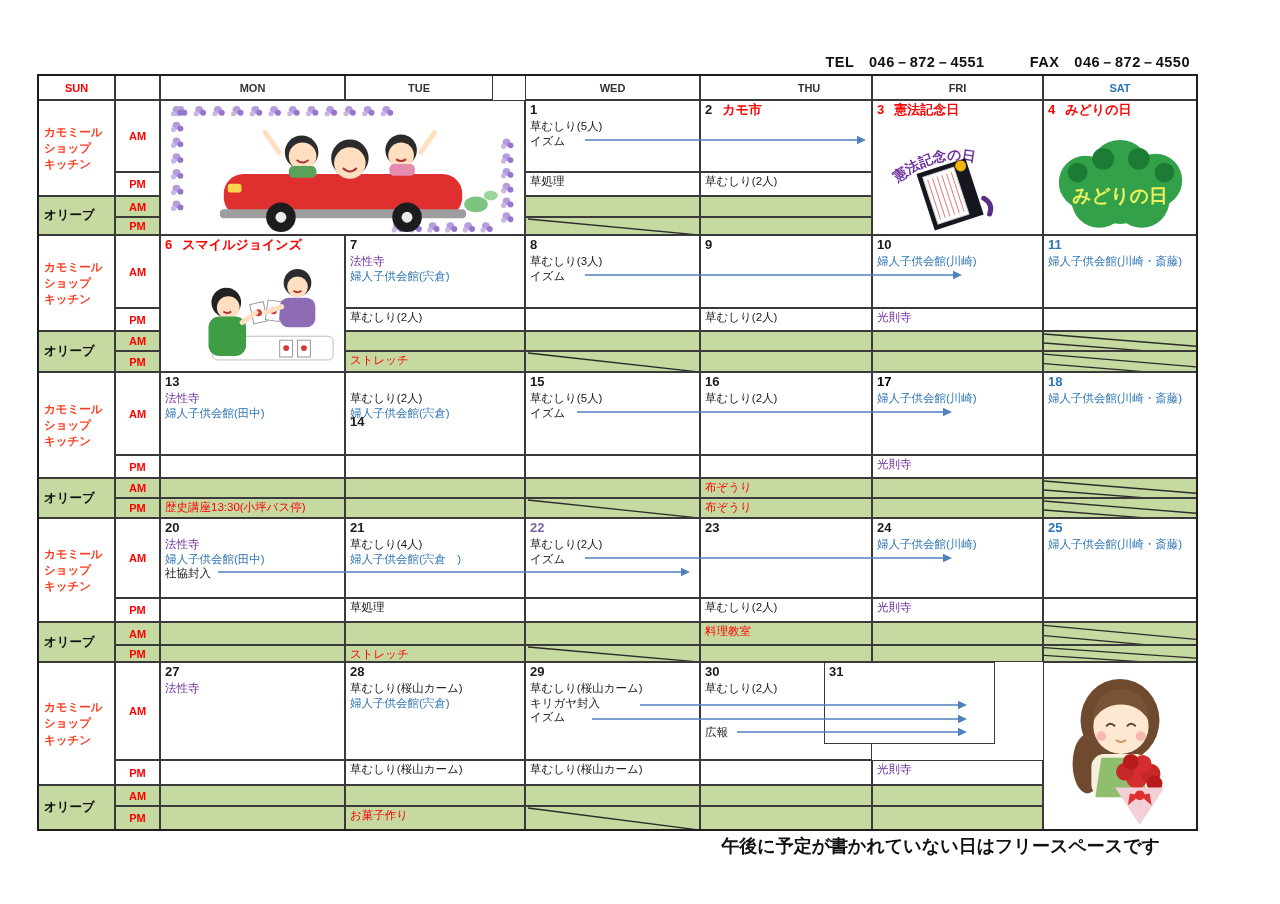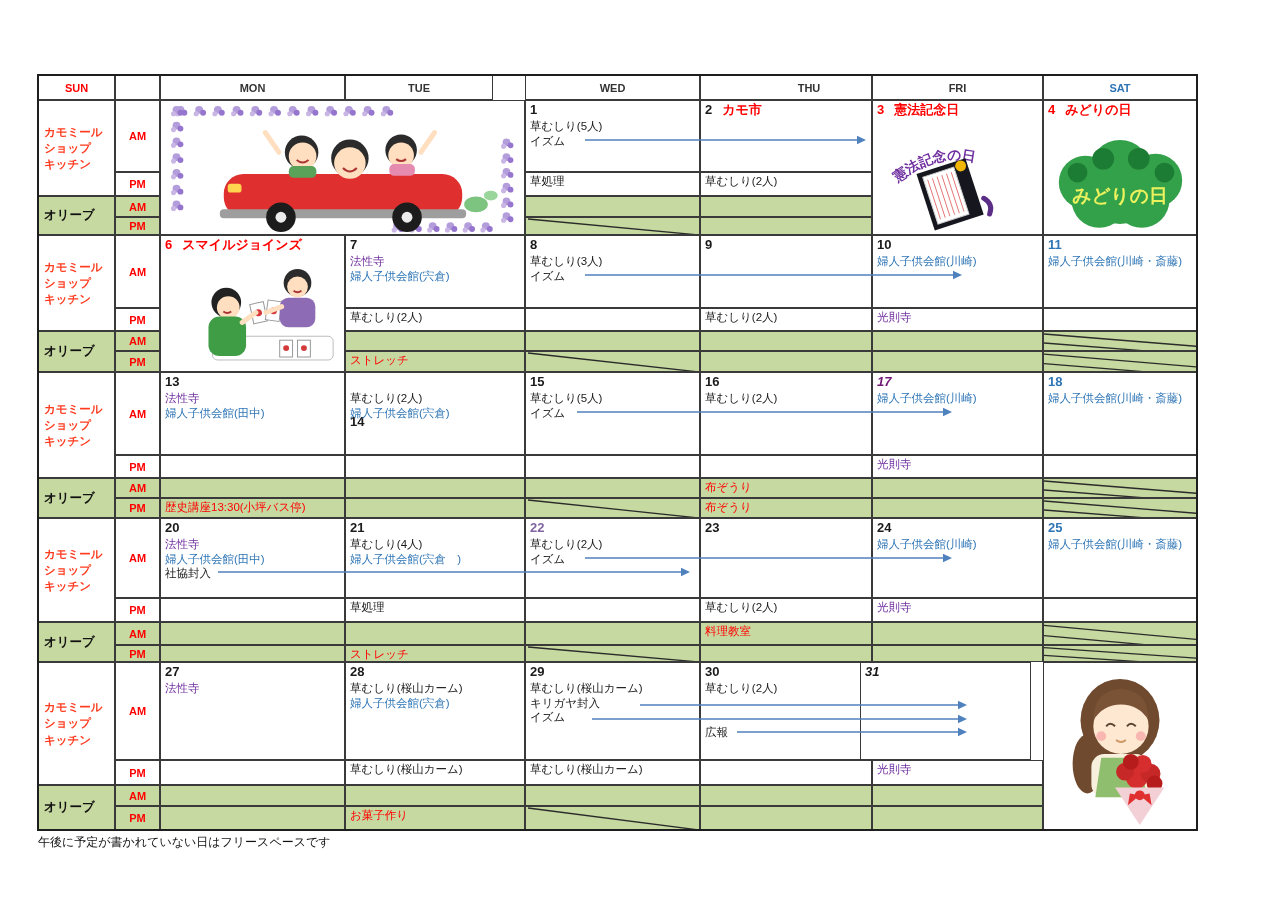--- a/index.html
+++ b/index.html
@@ -4,21 +4,21 @@
 <style>
   html,body{margin:0;padding:0;background:#ffffff;}
   body{width:1280px;height:904px;font-family:"Liberation Sans","DejaVu Sans",sans-serif;}
   .page{position:relative;width:1280px;height:904px;background:#fff;overflow:hidden;}
   .title{position:absolute;left:44px;top:19px;font-size:17.5px;font-weight:bold;color:#111;letter-spacing:.5px;white-space:nowrap;}
   .title .seg{margin-right:2px;}
   .title .m{margin-right:14px;}
   .t-orange{color:#e8492f;}
   .t-blue{color:#4f81bd;}
   .contact{position:absolute;left:38px;top:53px;width:1152px;text-align:right;font-size:14.5px;font-weight:bold;color:#111;letter-spacing:.5px;}
-  .footnote{position:absolute;left:38px;top:834px;width:1122px;text-align:left;font-size:12px;font-weight:normal;color:#111;}
+  .footnote{position:absolute;left:38px;top:834px;width:1122px;text-align:right;font-size:18px;font-weight:bold;color:#111;}
   .cell{position:absolute;box-sizing:border-box;border:1px solid #3a3a3a;background:#fff;overflow:hidden;}
   .hd{display:flex;align-items:center;justify-content:center;font-size:11px;font-weight:bold;color:#333;}
   .olive{background:#c6d9a0;}
   .lbl-k{display:flex;flex-direction:column;justify-content:center;padding-left:5px;color:#ff3b1f;font-weight:bold;font-size:11.5px;line-height:1.4;}
   .lbl-o{display:flex;align-items:center;padding-left:5px;font-weight:bold;font-size:12.5px;color:#111;}
   .ampm{display:flex;align-items:center;justify-content:center;color:#f00;font-weight:bold;font-size:11px;}
   .dc{padding:1px 4px;font-size:11.5px;line-height:1.28;color:#1a1a1a;}
   .dhead{display:flex;align-items:baseline;height:17px;}
   .dn{font-weight:bold;font-size:13px;}
   .dl{font-weight:bold;font-size:13px;color:#f00;margin-left:10px;white-space:nowrap;}
@@ -27,20 +27,21 @@
   .merged .body{flex:1;min-height:0;position:relative;}
   .merged .body svg{position:absolute;left:0;top:0;}
   .outer{position:absolute;left:37px;top:74px;width:1161px;height:757px;border:2px solid #1e1e1e;box-sizing:border-box;pointer-events:none;}
   #arrow-layer{position:absolute;left:0;top:0;pointer-events:none;}
   .hatch-svg{position:absolute;left:0;top:0;}
 </style>
 </head>
 <body>
 
 <div class="page">
+  <div class="contact">TEL　046－872－4551　　　FAX　046－872－4550</div>
   <div id="calendar-layer">
       <div class="cell hd" style="left: 38px; top: 75px; width: 77px; height: 25px; color: rgb(255, 0, 0);">SUN</div>
       <div class="cell hd" style="left: 115px; top: 75px; width: 45px; height: 25px; color: rgb(51, 51, 51);"></div>
       <div class="cell hd" style="left: 160px; top: 75px; width: 185px; height: 25px; color: rgb(51, 51, 51);">MON</div>
       <div class="cell hd" style="left: 345px; top: 75px; width: 148px; height: 25px; color: rgb(51, 51, 51);">TUE</div>
       <div class="cell hd" style="left: 525px; top: 75px; width: 175px; height: 25px; color: rgb(51, 51, 51);">WED</div>
       <div class="cell hd" style="left: 700px; top: 75px; width: 172px; height: 25px; color: rgb(51, 51, 51); padding-left: 46px;">THU</div>
       <div class="cell hd" style="left: 872px; top: 75px; width: 171px; height: 25px; color: rgb(51, 51, 51);">FRI</div>
       <div class="cell hd" style="left: 1043px; top: 75px; width: 154px; height: 25px; color: rgb(46, 117, 182);">SAT</div>
       <div class="cell lbl-k" style="left: 38px; top: 100px; width: 77px; height: 96px;">
@@ -419,21 +420,21 @@
       </div>
       <div class="cell dc" style="left: 700px; top: 455px; width: 172px; height: 23px;"></div>
       <div class="cell dc olive" style="left: 700px; top: 478px; width: 172px; height: 20px;">
         <div class="ln" style="color: rgb(255, 0, 0);">布ぞうり</div>
       </div>
       <div class="cell dc olive" style="left: 700px; top: 498px; width: 172px; height: 20px;">
         <div class="ln" style="color: rgb(255, 0, 0);">布ぞうり</div>
       </div>
       <div class="cell dc" style="left: 872px; top: 372px; width: 171px; height: 83px;">
         <div class="dhead">
-          <span class="dn" style="color: #701a75; font-style: italic;">17</span>
+          <span class="dn" style="color: #000000;">17</span>
         </div>
         <div class="ln" style="color: rgb(46, 117, 182);">婦人子供会館(川崎)</div>
       </div>
       <div class="cell dc" style="left: 872px; top: 455px; width: 171px; height: 23px;">
         <div class="ln" style="color: rgb(112, 48, 160);">光則寺</div>
       </div>
       <div class="cell dc olive" style="left: 872px; top: 478px; width: 171px; height: 20px;"></div>
       <div class="cell dc olive" style="left: 872px; top: 498px; width: 171px; height: 20px;"></div>
       <div class="cell dc" style="left: 1043px; top: 372px; width: 154px; height: 83px;">
         <div class="dhead">
@@ -600,21 +601,21 @@
           <span class="dn" style="color: rgb(26, 26, 26);">30</span>
         </div>
         <div class="ln" style="color: rgb(26, 26, 26);">草むしり(2人)</div>
         <div class="ln" style="color: rgb(26, 26, 26);">&nbsp;</div>
         <div class="ln" style="color: rgb(26, 26, 26);">&nbsp;</div>
         <div class="ln" style="color: rgb(26, 26, 26);">広報</div>
       </div>
       <div class="cell dc" style="left: 700px; top: 760px; width: 172px; height: 25px;"></div>
       <div class="cell dc olive" style="left: 700px; top: 785px; width: 172px; height: 21px;"></div>
       <div class="cell dc olive" style="left: 700px; top: 806px; width: 172px; height: 24px;"></div>
-      <div class="cell dc" style="left: 860px; top: 662px; width: 171px; height: 98px; font-style: italic;">
+      <div class="cell dc" style="left: 824px; top: 662px; width: 171px; height: 82px;">
         <div class="dhead">
           <span class="dn" style="color: rgb(26, 26, 26);">31</span>
         </div>
       </div>
       <div class="cell dc" style="left: 872px; top: 760px; width: 171px; height: 25px;">
         <div class="ln" style="color: rgb(112, 48, 160);">光則寺</div>
       </div>
       <div class="cell dc olive" style="left: 872px; top: 785px; width: 171px; height: 21px;"></div>
       <div class="cell dc olive" style="left: 872px; top: 806px; width: 171px; height: 24px;"></div>
       <div class="cell merged" style="left: 1043px; top: 662px; width: 154px; height: 168px;">

